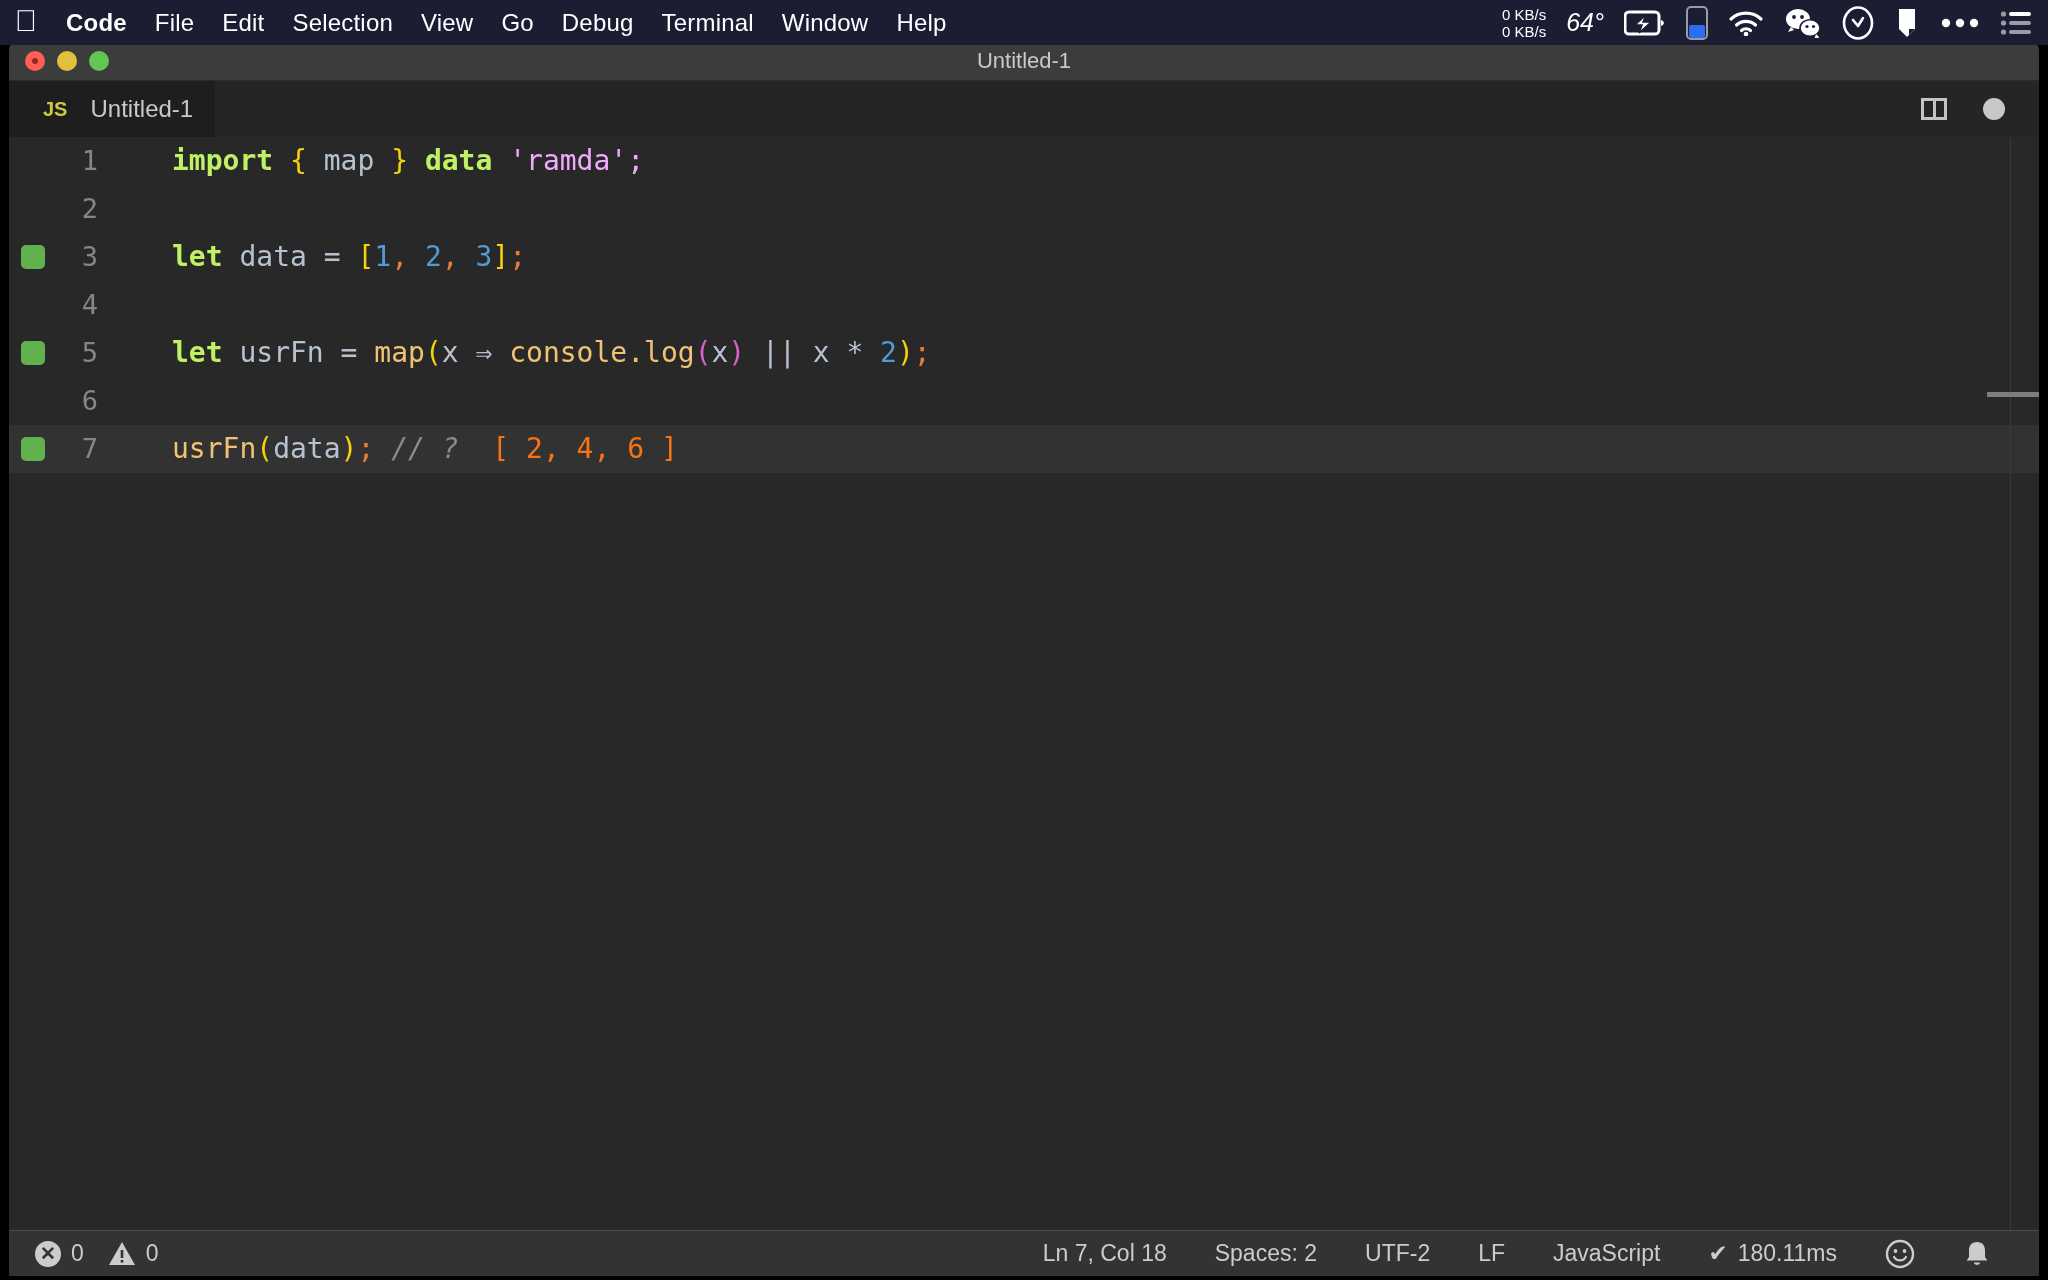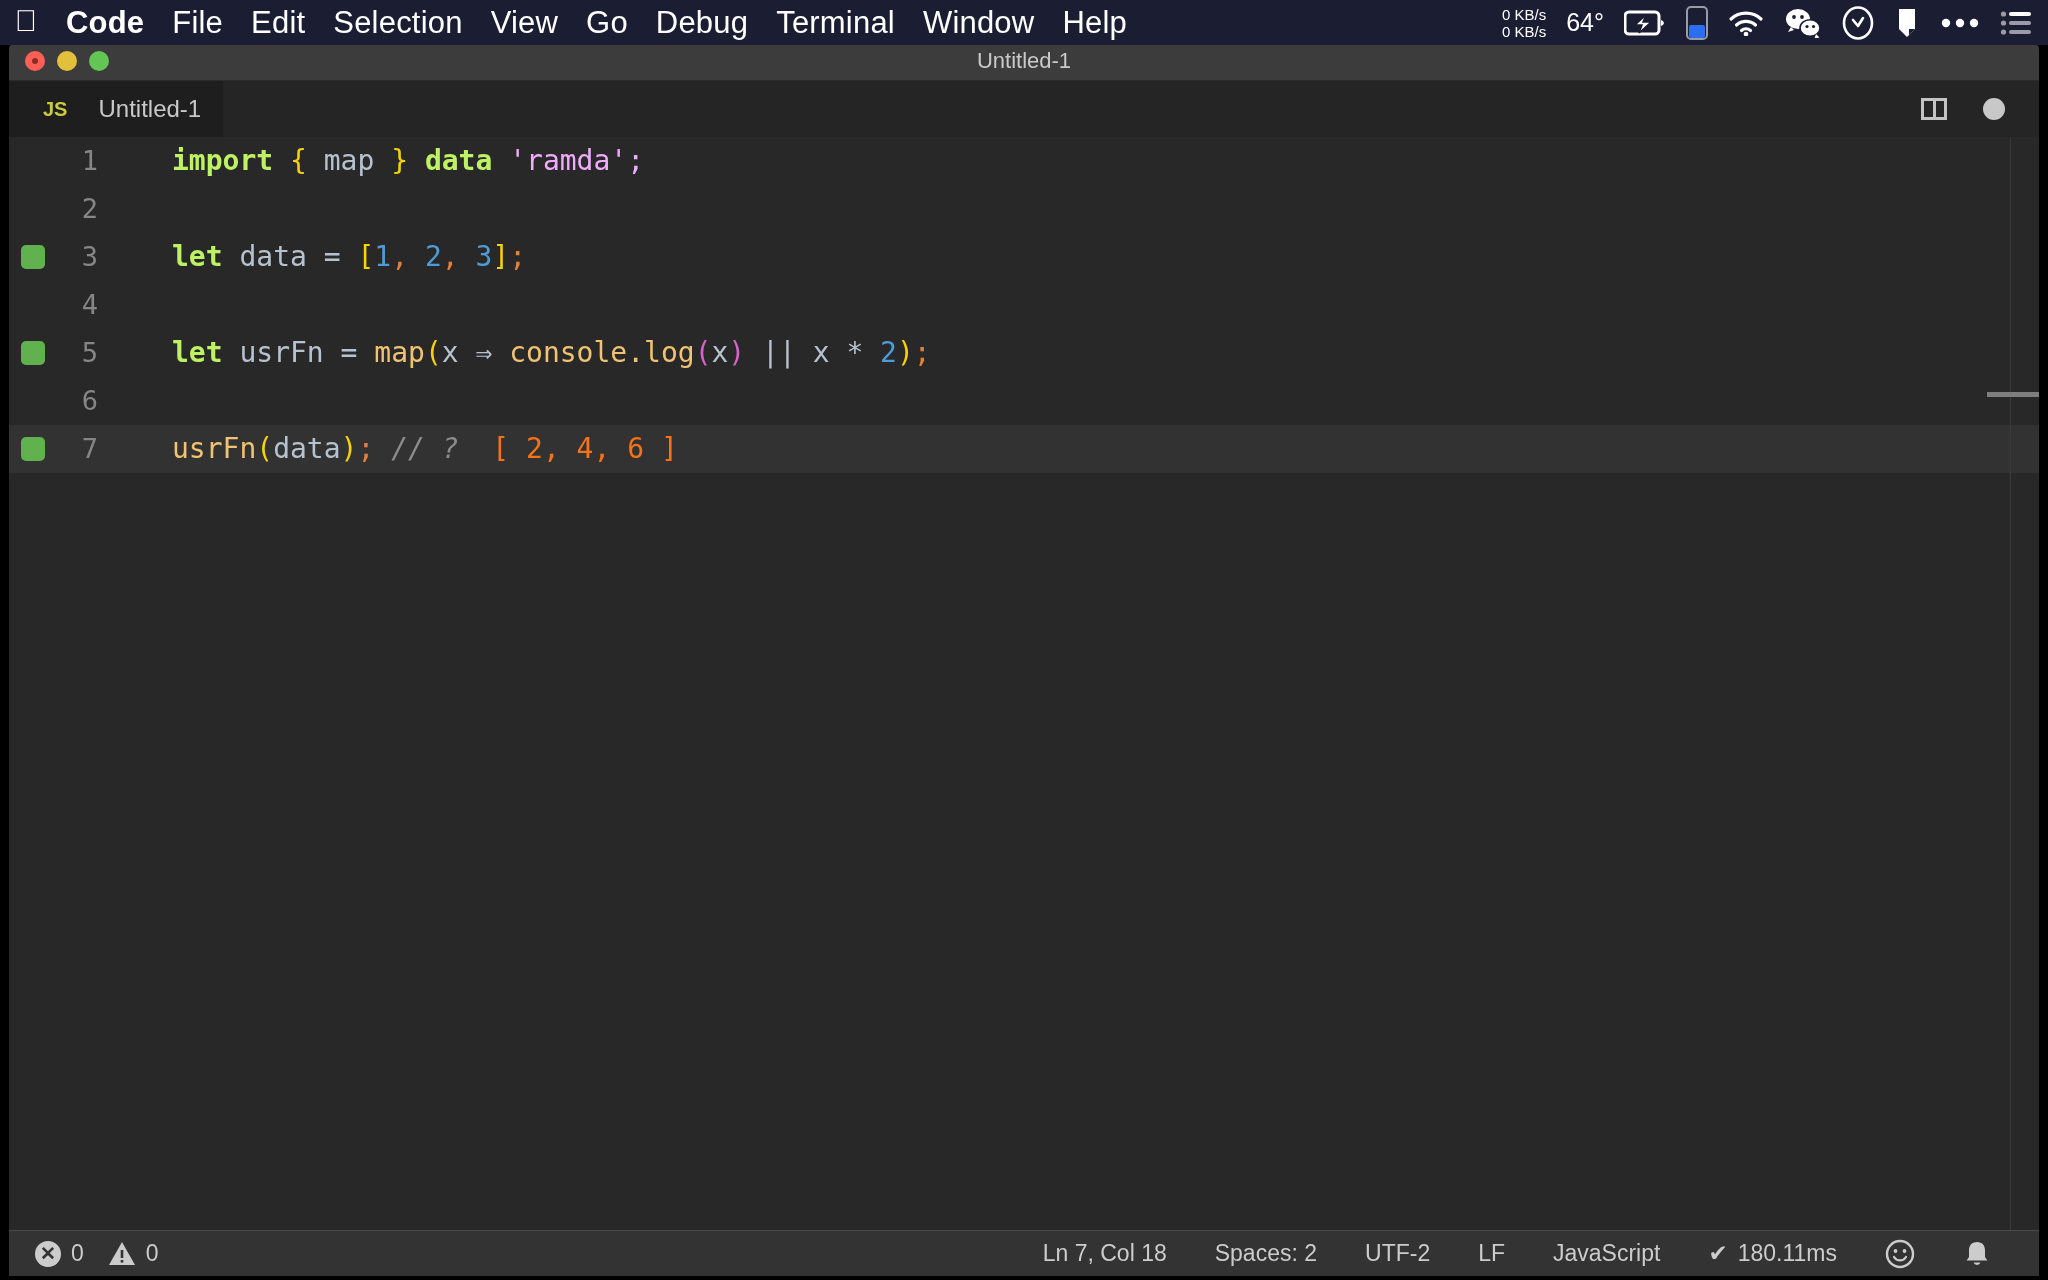--- a/index.html
+++ b/index.html
@@ -18,36 +18,36 @@
     display: flex; align-items: center;
     color: #fff;
     z-index: 50;
   }
   .mb-apple {
     width: 52px; text-align: center;
     font-size: 30px; line-height: 1;
     padding-bottom: 4px;
   }
   .mb-item {
-    font-size: 31px;
+    font-size: 24px;
     padding: 0 14px;
     white-space: nowrap;
     letter-spacing: .2px;
   }
   .mb-item.bold { font-weight: bold; }
   .mb-right {
     margin-left: auto;
     display: flex; align-items: center;
     padding-right: 16px; gap: 20px;
   }
   .net-speed {
     font-size: 15px; line-height: 17px;
     text-align: right; font-weight: 500;
   }
-  .temp { font-size: 25px; }
+  .temp { font-size: 25px; font-style: italic; }
   .mb-ico { display: flex; align-items: center; justify-content: center; }
 
   
   #window {
     position: absolute; left: 9px; top: 41px;
     width: 2030px; height: 1235px;
     background: #1e1e1e;
     border-radius: 9px 9px 0 0;
     overflow: hidden;
   }
@@ -76,21 +76,21 @@
 
   
   #tabbar {
     height: 56px; width: 100%;
     background: #252526;
     display: flex; align-items: center;
     position: relative;
   }
   .tab {
     height: 56px;
-    display: flex; align-items: center; gap: 31px;
+    display: flex; align-items: center; gap: 23px;
     padding: 0 22px 0 34px;
     background: #1e1e1e;
     border-right: 1px solid #252526;
     justify-content: space-between;
   }
   .js-badge {
     color: #cbcb41; font-weight: bold; font-size: 20px;
     font-family: "Liberation Sans", sans-serif;
   }
   .tab-label { color: #c9c9c9; font-size: 24px; }

